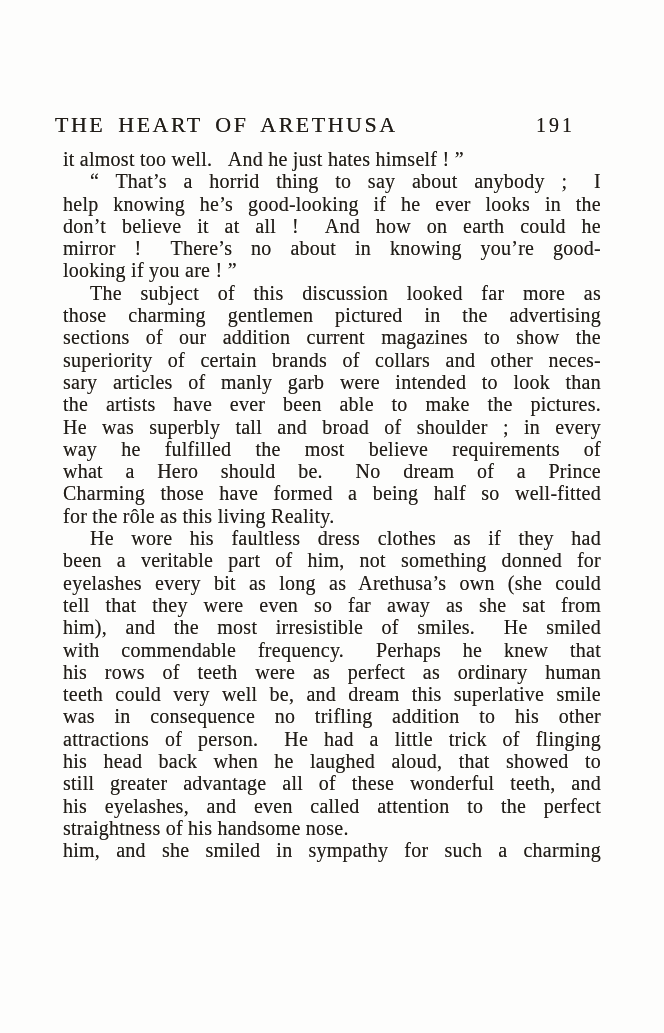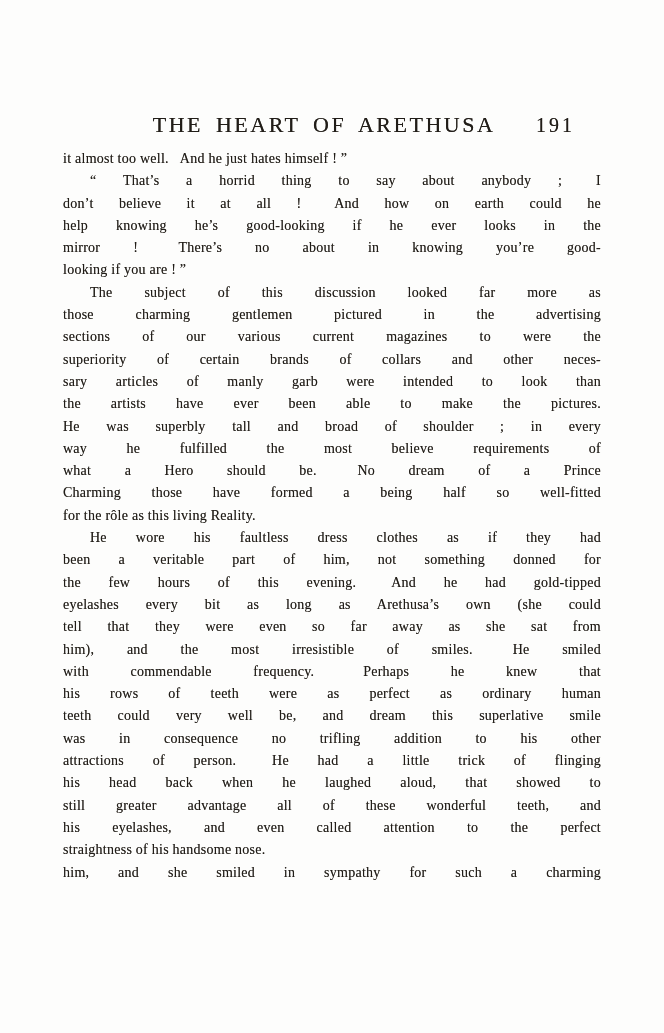--- a/index.html
+++ b/index.html
@@ -23,40 +23,40 @@
     top: 112px;
     width: 538px;
   }
   .running-header {
     position: relative;
     height: 25px;
     line-height: 25px;
   }
   .running-title {
     display: block;
-    text-align: center;
+    text-align: left;
     font-size: 22px;
     letter-spacing: 2.5px;
     word-spacing: 5px;
     white-space: nowrap;
     transform: translateX(-8px);
     text-shadow: 0 0 0.6px rgba(25, 20, 14, 0.75);
   }
   .folio {
     position: absolute;
     right: 26px;
     top: 1px;
     font-size: 20px;
     letter-spacing: 3px;
     font-variant-numeric: oldstyle-nums;
     text-shadow: 0 0 0.5px rgba(25, 20, 14, 0.7);
   }
   .page-body {
     margin-top: 11px;
-    font-size: 14px;
+    font-size: 20px;
     letter-spacing: 0.25px;
     text-shadow: 0 0 0.4px rgba(30, 24, 16, 0.55);
   }
   .paragraph {
     margin: 0;
   }
   .line {
     line-height: 22.3px;
     height: 22.3px;
     text-align: justify;
@@ -81,42 +81,41 @@
     <div class="running-header">
       <span class="running-title">THE HEART OF ARETHUSA</span>
       <span class="folio">191</span>
     </div>
     <div class="page-body">
         <div class="paragraph">
           <div class="line last">it almost too well.  And he just hates himself ! ”</div>
         </div>
         <div class="paragraph">
           <div class="line indent">“ That’s a horrid thing to say about anybody ;  I</div>
+          <div class="line">help knowing he’s good-looking if he ever looks in the</div>
           <div class="line">don’t believe it at all !  And how on earth could he</div>
-          <div class="line">help knowing he’s good-looking if he ever looks in the</div>
           <div class="line">mirror !  There’s no about in knowing you’re good-</div>
           <div class="line last">looking if you are ! ”</div>
         </div>
         <div class="paragraph">
           <div class="line indent">The subject of this discussion looked far more as</div>
           <div class="line">those charming gentlemen pictured in the advertising</div>
-          <div class="line">sections of our various current magazines to were the</div>
+          <div class="line">sections of our addition current magazines to show the</div>
           <div class="line">superiority of certain brands of collars and other neces-</div>
           <div class="line">sary articles of manly garb were intended to look than</div>
           <div class="line">the artists have ever been able to make the pictures.</div>
           <div class="line">He was superbly tall and broad of shoulder ; in every</div>
           <div class="line">way he fulfilled the most believe requirements of</div>
           <div class="line">what a Hero should be.  No dream of a Prince</div>
           <div class="line">Charming those have formed a being half so well-fitted</div>
           <div class="line last">for the rôle as this living Reality.</div>
         </div>
         <div class="paragraph">
           <div class="line indent">He wore his faultless dress clothes as if they had</div>
           <div class="line">been a veritable part of him, not something donned for</div>
-          <div class="line">the few hours of this evening.  And he had gold-tipped</div>
           <div class="line">eyelashes every bit as long as Arethusa’s own (she could</div>
           <div class="line">tell that they were even so far away as she sat from</div>
           <div class="line">him), and the most irresistible of smiles.  He smiled</div>
           <div class="line">with commendable frequency.  Perhaps he knew that</div>
           <div class="line">his rows of teeth were as perfect as ordinary human</div>
           <div class="line">teeth could very well be, and dream this superlative smile</div>
           <div class="line">was in consequence no trifling addition to his other</div>
           <div class="line">attractions of person.  He had a little trick of flinging</div>
           <div class="line">his head back when he laughed aloud, that showed to</div>
           <div class="line">still greater advantage all of these wonderful teeth, and</div>

